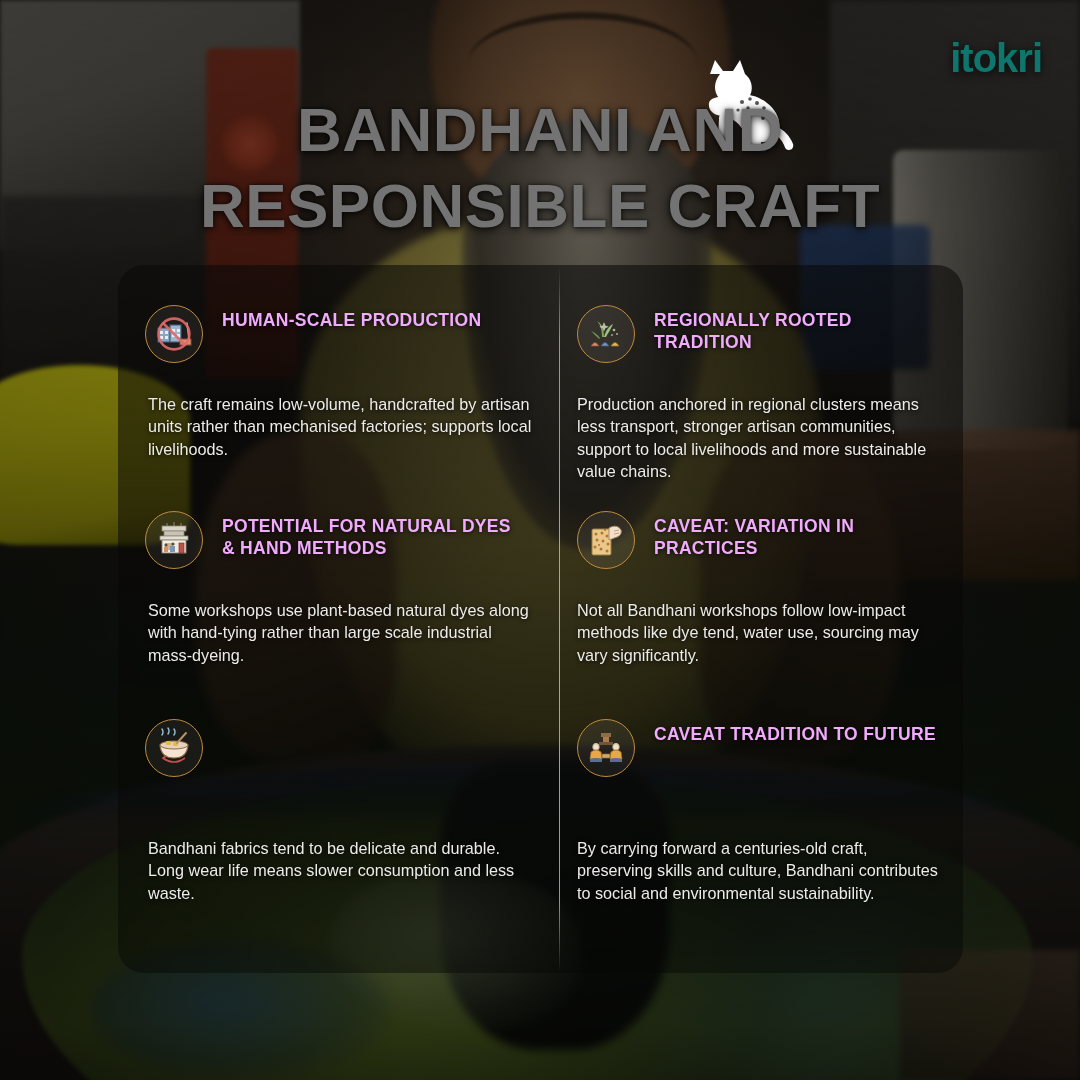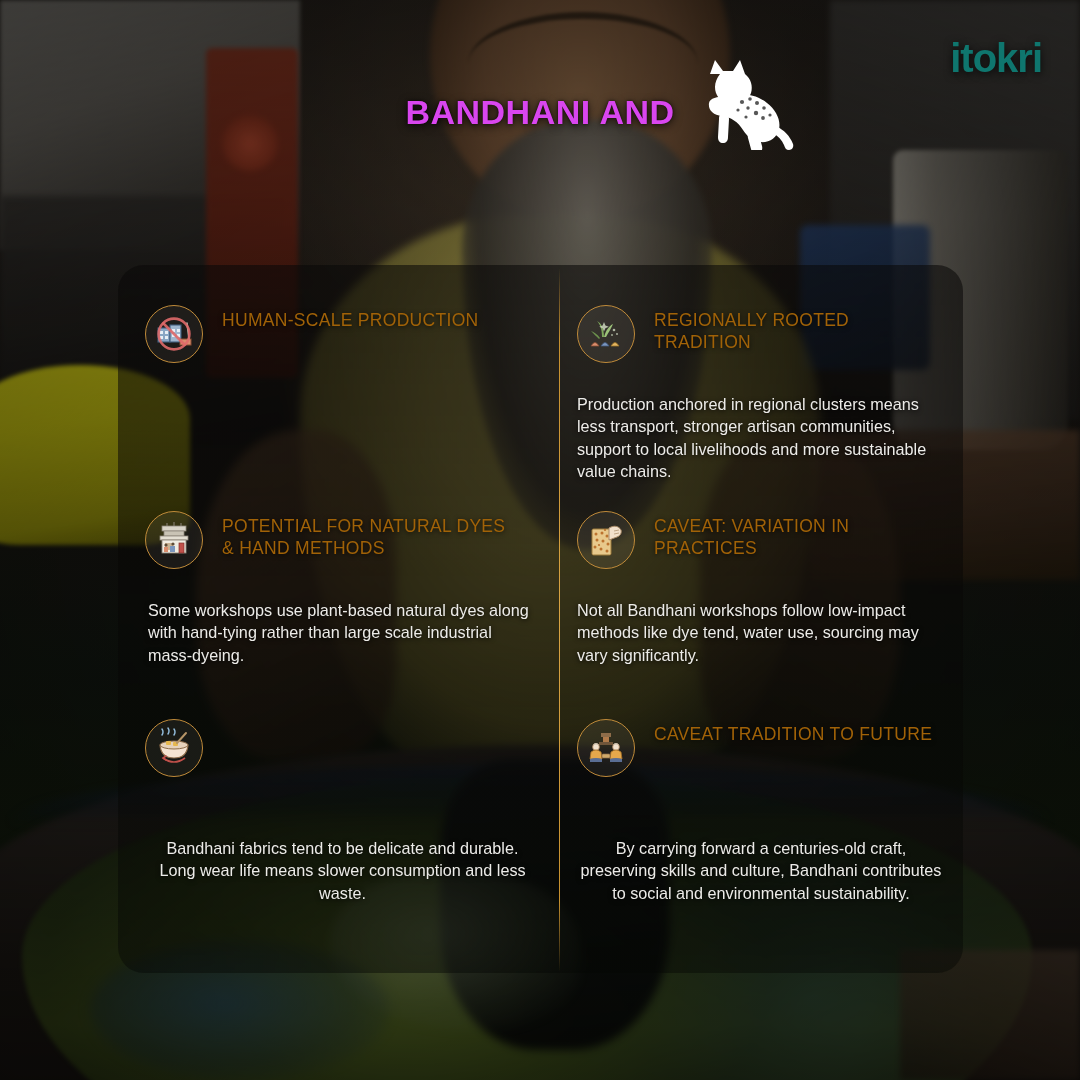--- a/index.html
+++ b/index.html
@@ -158,24 +158,24 @@
 
   
   #header { position:absolute; left:0; top:0; width:1080px; height:265px; }
 
   #title-block {
     position:absolute; left:0; top:92px; width:1080px;
     text-align:center;
   }
   .title-line {
     display:block;
-    font-size:34px;
+    font-size:62px;
     font-weight:bold;
     letter-spacing:.5px;
-    color:#d946ef;
+    color:#737373;
     line-height:1.22;
     text-shadow:0 2px 10px rgba(0,0,0,.85), 0 0 3px rgba(0,0,0,.6);
   }
 
   #cat-logo { position:absolute; left:690px; top:58px; width:110px; height:92px; }
 
   #brand-logo {
     position:absolute; right:38px; top:36px;
     font-size:40px; font-weight:bold; letter-spacing:-1px;
     color:#0f766e;
@@ -214,42 +214,42 @@
     border:1.4px solid #c08b3a;
     background:rgba(248,243,233,.07);
     display:flex; align-items:center; justify-content:center;
     overflow:hidden;
   }
   .icon-ring svg { width:42px; height:42px; display:block; }
 
   .card-title {
     padding-top:4px;
     font-size:17.5px;
-    font-weight:normal;
+    font-weight:bold;
     line-height:1.28;
     letter-spacing:.3px;
-    color:#a16207;
+    color:#f0abfc;
     text-shadow:0 1px 5px rgba(0,0,0,.8);
     max-width:300px;
   }
   .card.col-r .card-title { max-width:285px; }
 
   .card-body {
     margin-top:30px;
     font-size:16.2px;
     line-height:1.38;
     color:#ecebe8;
     text-shadow:0 1px 5px rgba(0,0,0,.9);
     max-width:392px;
   }
   .card.col-r .card-body { max-width:402px; }
   .card.col-l .card-body { padding-left:3px; }
 
   
-  .card.row-3 .card-body { margin-top:60px;text-align:center; }
+  .card.row-3 .card-body { margin-top:60px; }
 </style>
 </head>
 <body>
 
 <div id="backdrop">
   <div class="bg-base"></div>
   <div class="bg-shelf-left"></div>
   <div class="bg-shelf-left2"></div>
   <div class="bg-redcan"></div>
   <div class="bg-redcan-dot"></div>
@@ -305,20 +305,21 @@
         <circle cx="74" cy="50" r="1.8"></circle>
           <circle cx="73" cy="60" r="1.9"></circle>
         <circle cx="56" cy="59" r="1.6"></circle>
           <circle cx="80" cy="57" r="1.6"></circle>
       </g>
     </svg>
   </div>
 
   <div id="title-block">
     <span class="title-line">BANDHANI AND</span>
+    <span class="title-line">RESPONSIBLE CRAFT</span>
   </div>
 </div>
 
 <div id="panel"></div>
 <div id="divider"></div>
 
 <div id="grid">
 
   <div class="card col-l row-1">
     <div class="card-head">
@@ -335,20 +336,21 @@
           <rect x="19" y="21" width="3" height="3" fill="#e8eef5"></rect>
           <rect x="24" y="21" width="3" height="3" fill="#e8eef5"></rect>
           <rect x="27" y="26" width="11" height="6" fill="#d98d6d" stroke="#8a4f35" stroke-width="1"></rect>
           <path d="M34 10 L36 26" stroke="#b5b0a6" stroke-width="1.6" stroke-linecap="round"></path>
           <circle cx="21" cy="21" r="15.4" fill="none" stroke="#e06a6a" stroke-width="2.6" opacity=".9"></circle>
           <path d="M10.5 10.5 L31.5 31.5" stroke="#e06a6a" stroke-width="2.6" stroke-linecap="round" opacity=".9"></path>
         </svg>
       </div>
       <div class="card-title">HUMAN-SCALE PRODUCTION</div>
     </div>
+    <div class="card-body">The craft remains low-volume, handcrafted by artisan units rather than mechanised factories; supports local livelihoods.</div>
   </div>
 
   <div class="card col-r row-1">
     <div class="card-head">
       <div class="icon-ring">
         <svg viewBox="0 0 42 42" xmlns="http://www.w3.org/2000/svg">
           <path d="M17 24 C17 16 15 11 12 8 C16 10 19 15 19 24 Z" fill="#7fa85c"></path>
           <path d="M19 24 C21 17 24 13 28 11 C26 16 23 20 21 24 Z" fill="#9cc179"></path>
           <path d="M15 25 C12 21 9 19 6 18 C9 21 12 24 14 26 Z" fill="#6b914c"></path>
           <path d="M19 9 l1.4 3.4 3.4 1.4 -3.4 1.4 -1.4 3.4 -1.4 -3.4 -3.4 -1.4 3.4 -1.4 z" fill="#cfd8c0" opacity=".85"></path>

